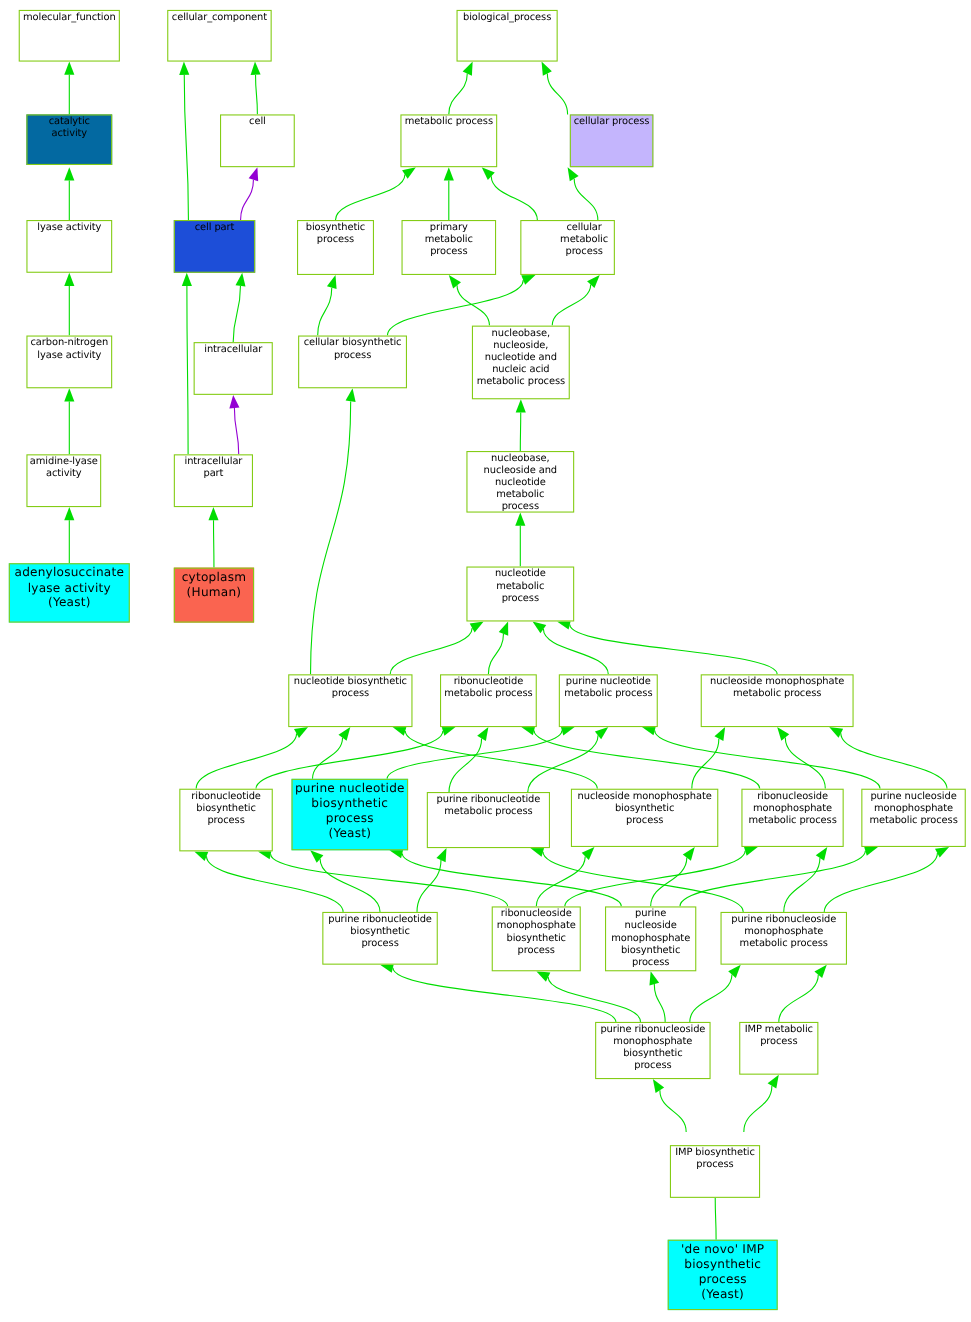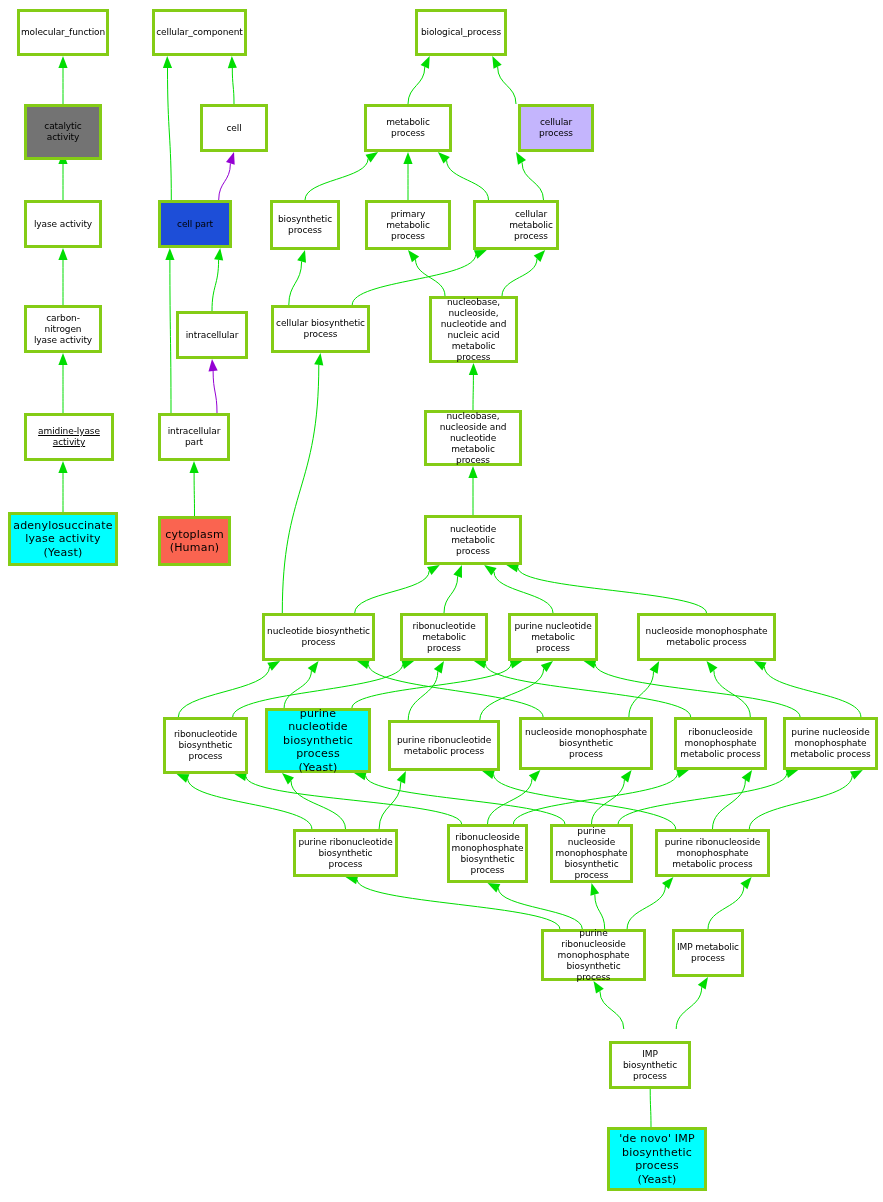--- a/index.html
+++ b/index.html
@@ -21,25 +21,24 @@
     position: absolute;
     left: 0;
     top: 0;
     width: 883px;
     height: 1202px;
     pointer-events: none;
   }
   .node {
     position: absolute;
     box-sizing: border-box;
-    border: 3px solid #84cc16;
+    border: 1px solid #84cc16;
     background: #ffffff;
     color: #000000;
     display: flex;
-    align-items: center;
     justify-content: center;
     text-align: center;
     font-size: 9px;
     line-height: 11px;
     letter-spacing: -0.1px;
     padding: 1px 2px;
     z-index: 2;
   }
   .node.gene {
     font-size: 11px;
@@ -181,21 +180,21 @@
     </svg>
 <div class="node" style="left: 17px; top: 9px; width: 92px; height: 47px; background: rgb(255, 255, 255);">
       <span class="node-label">molecular_function</span>
     </div>
     <div class="node" style="left: 415px; top: 9px; width: 92px; height: 47px; background: rgb(255, 255, 255);">
       <span class="node-label">biological_process</span>
     </div>
     <div class="node" style="left: 152px; top: 9px; width: 95px; height: 47px; background: rgb(255, 255, 255);">
       <span class="node-label">cellular_component</span>
     </div>
-    <div class="node" style="left: 24px; top: 104px; width: 78px; height: 56px; background: #737373;">
+    <div class="node" style="left: 24px; top: 104px; width: 78px; height: 46px; background: #0369a1;">
       <span class="node-label">catalytic activity</span>
     </div>
     <div class="node" style="left: 200px; top: 104px; width: 68px; height: 48px; background: rgb(255, 255, 255);">
       <span class="node-label">cell</span>
     </div>
     <div class="node" style="left: 364px; top: 104px; width: 88px; height: 48px; background: rgb(255, 255, 255);">
       <span class="node-label">metabolic process</span>
     </div>
     <div class="node" style="left: 478px; top: 104px; width: 76px; height: 48px; background: #c4b5fd; margin-left: 40px;">
       <span class="node-label">cellular process</span>
@@ -229,21 +228,21 @@
       <span class="node-label">cellular biosynthetic
 process</span>
     </div>
     <div class="node" style="left: 429px; top: 296px; width: 89px; height: 67px; background: rgb(255, 255, 255);">
       <span class="node-label">nucleobase,
 nucleoside,
 nucleotide and
 nucleic acid
 metabolic process</span>
     </div>
-    <div class="node" style="left: 24px; top: 413px; width: 90px; height: 48px; background: rgb(255, 255, 255); text-decoration: underline;">
+    <div class="node" style="left: 24px; top: 413px; width: 68px; height: 48px; background: rgb(255, 255, 255);">
       <span class="node-label">amidine-lyase
 activity</span>
     </div>
     <div class="node" style="left: 158px; top: 413px; width: 72px; height: 48px; background: rgb(255, 255, 255);">
       <span class="node-label">intracellular
 part</span>
     </div>
     <div class="node" style="left: 424px; top: 410px; width: 98px; height: 56px; background: rgb(255, 255, 255);">
       <span class="node-label">nucleobase,
 nucleoside and

